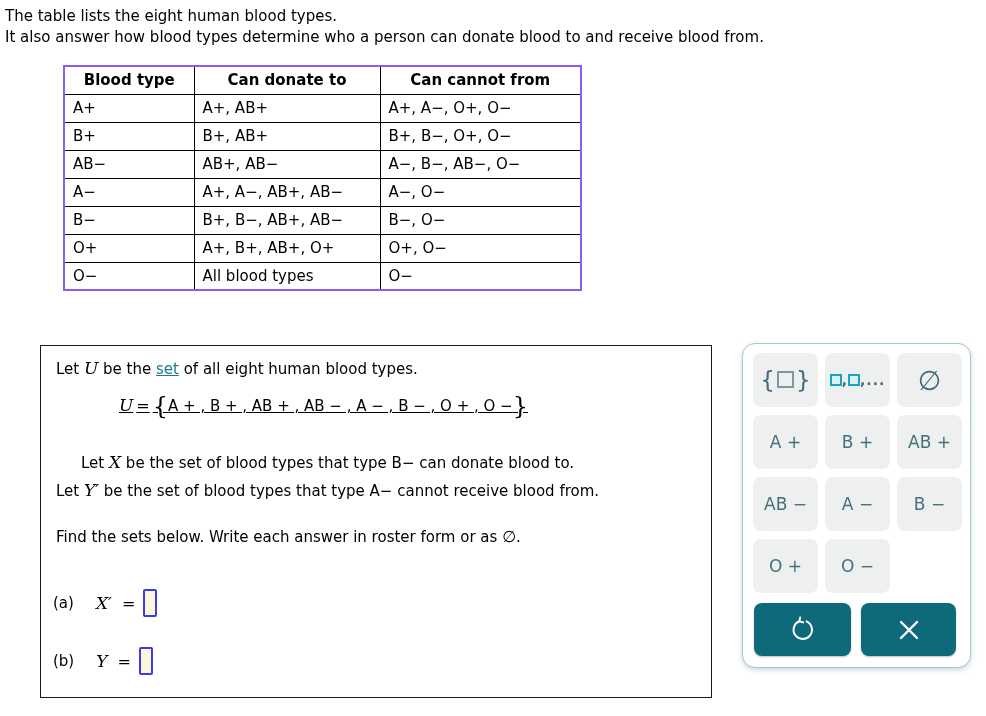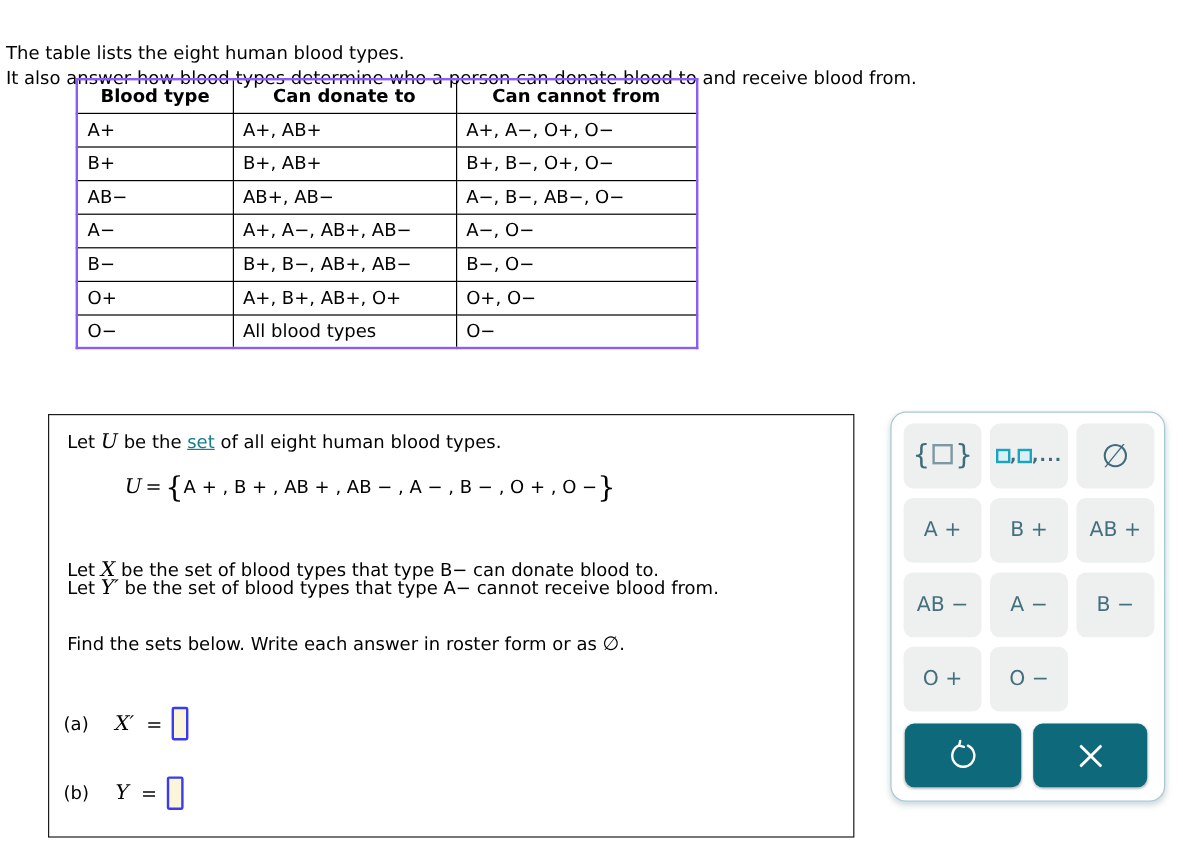--- a/index.html
+++ b/index.html
@@ -3,35 +3,35 @@
 <meta charset="utf-8">
 <style>
   * { margin:0; padding:0; box-sizing:border-box; }
   html,body { background:#fff; }
   body {
     position:relative; width:986px; height:716px; overflow:hidden;
     font-family:"DejaVu Sans","Liberation Sans",sans-serif; color:#000;
   }
 
   
-  .intro { position:absolute; left:5px; top:6px; font-size:15px; line-height:21px;margin-top:28px; }
+  .intro { position:absolute; left:5px; top:6px; font-size:15px; line-height:21px; }
 
   
   table.blood { position:absolute; left:63px; top:65px; border-collapse:collapse; border:2px solid #8b5cf6; }
   table.blood th, table.blood td { border:1px solid #000; font-size:15px; height:28px; }
   table.blood th { font-weight:bold; text-align:center; padding:0 14px; }
   table.blood td { text-align:left; padding:0 10px 0 8px; }
   table.blood col.c1 { width:130px; } table.blood col.c2 { width:186px; } table.blood col.c3 { width:201px; }
 
   
   .panel { position:absolute; left:40px; top:345px; width:672px; height:353px; border:1.5px solid #1b1b1b; background:#fff; }
   .p-line { position:absolute; left:15px; font-size:15px; white-space:nowrap; }
   .mvar { font-family:"DejaVu Serif","Liberation Serif",serif; font-style:italic; font-size:17px; }
   .set-link { color:#177d8e; text-decoration:underline; cursor:pointer; }
-  .eq-line { position:absolute; left:63px; top:46px; font-size:15px; white-space:nowrap; }
+  .eq-line { position:absolute; left:78px; top:46px; font-size:15px; white-space:nowrap;text-decoration:underline; }
   .brace { font-family:"DejaVu Serif","Liberation Serif",serif; font-size:24px; font-weight:300; vertical-align:-3px; }
   .eq-eq { font-family:"DejaVu Serif","Liberation Serif",serif; font-size:16px; padding:0 3px; }
   .empty-sym { font-size:16px; }
   .part-row { position:absolute; left:12px; display:flex; align-items:center; font-size:15px; }
   .part-var { font-family:"DejaVu Serif","Liberation Serif",serif; font-style:italic; font-size:17px; margin-left:22px; }
   .part-eq { font-family:"DejaVu Serif","Liberation Serif",serif; font-size:16px; margin:0 8px 0 10px; }
   .ans-box { display:inline-block; width:14px; height:28px; background:#fbf6da; border:2px solid #3a3af0; border-radius:2px; cursor:text; }
 
   
   .keypad {
@@ -121,21 +121,21 @@
 <div class="panel">
 
   <div class="p-line" style="top:12px;">
     <span>Let </span><span class="mvar">U</span><span> be the </span><span class="set-link">set</span><span> of all eight human blood types.</span>
   </div>
 
   <div class="eq-line">
     <span class="mvar">U</span><span class="eq-eq">=</span><span class="brace">{</span><span>A + , B + , AB + , AB − , A − , B − , O + , O −</span><span class="brace">}</span>
   </div>
 
-  <div class="p-line" style="top:119px;">
+  <div class="p-line" style="top:106px;margin-left:25px;">
     <span>Let </span><span class="mvar">X</span><span> be the set of blood types that type B− can donate blood to.</span>
   </div>
 
   <div class="p-line" style="top:181px;">
     <span>Find the sets below. Write each answer in roster form or as </span><span class="empty-sym">∅</span><span>.</span>
   </div>
 
   <div class="p-line" style="top:134px;">
     <span>Let </span><span class="mvar">Y′</span><span> be the set of blood types that type A− cannot receive blood from.</span>
   </div>

